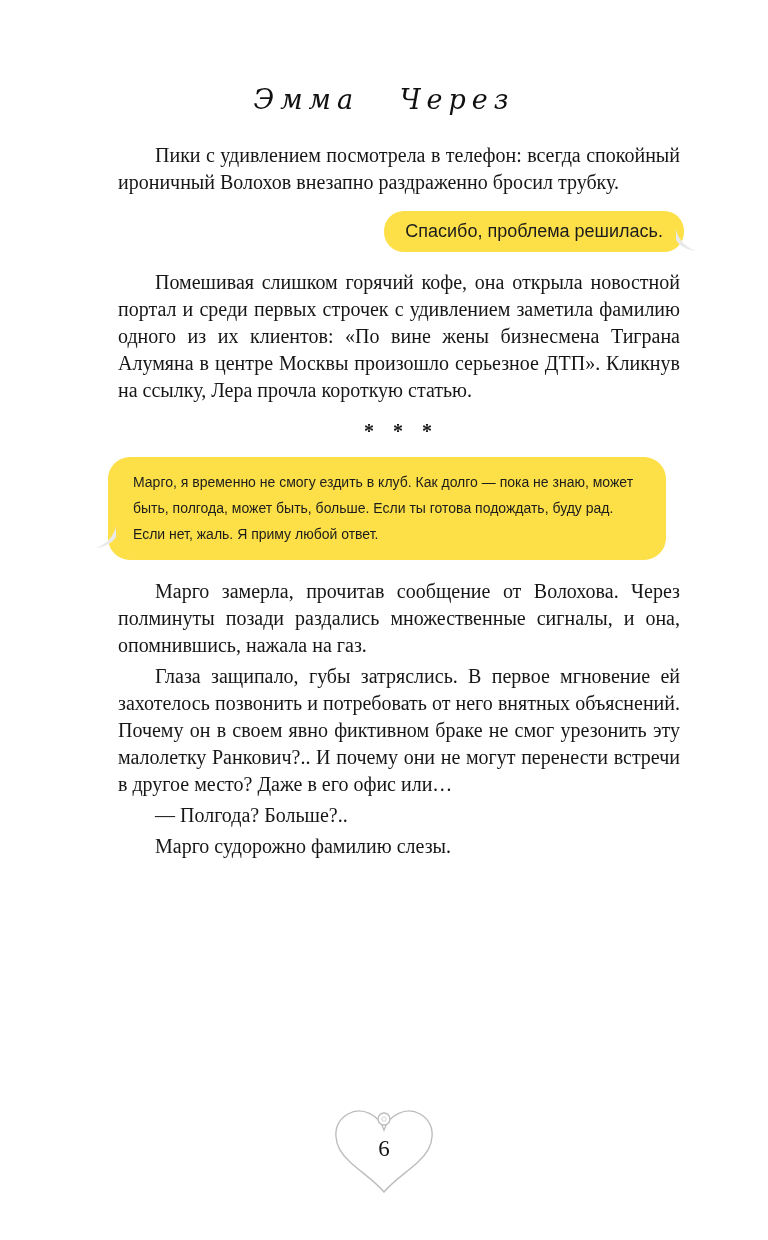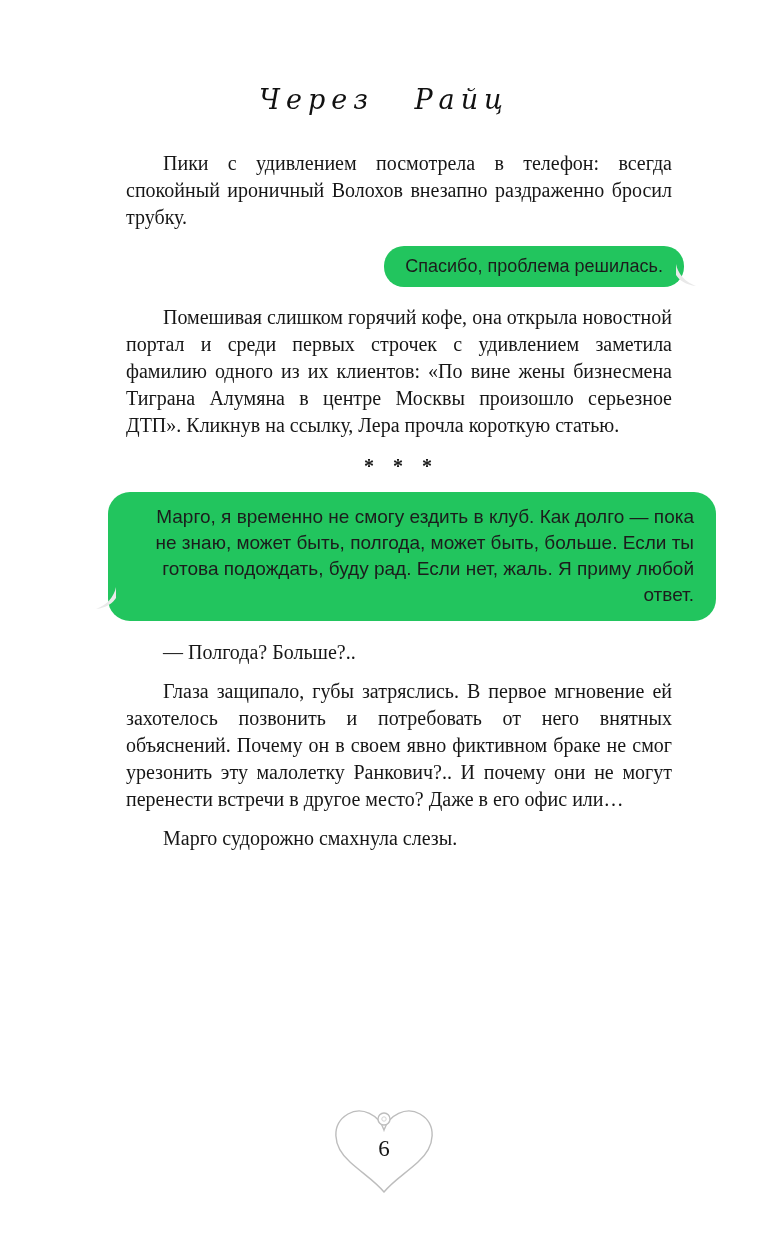--- a/index.html
+++ b/index.html
@@ -28,45 +28,45 @@
   }
   .content {
     position: absolute;
     top: 138px;
     left: 114px;
     width: 570px;
     font-size: 20px;
     line-height: 27px;
     text-align: justify;
   }
-  .para { margin: 12px; text-indent: 37px; }
+  .para { margin: 4px; text-indent: 37px; }
   .bubble-row { position: relative; }
   .bubble-row.right { display: flex; justify-content: flex-end; margin: 15px 0 17px; }
   .bubble-row.left  { margin: 12px 0 18px -6px; }
   .bubble {
     position: relative;
-    background: #22c55e;
+    background: #fde047;
     font-family: "Liberation Sans", sans-serif;
     color: #1c1c1c;
     text-indent: 0;
   }
   .bubble-right {
     border-radius: 20px;
     padding: 9px 21px 10px;
     font-size: 18px;
     line-height: 22px;
     white-space: nowrap;
   }
   .bubble-left {
     border-radius: 22px;
     padding: 12px 22px 13px 25px;
-    font-size: 19px;
+    font-size: 14px;
     line-height: 26px;
-    width: 608px;
-    text-align: right;
+    width: 558px;
+    text-align: left;
   }
   .tail { position: absolute; }
   .tail-right { right: -12px; bottom: 1px; }
   .tail-left  { left: -12px;  bottom: 12px; }
   .separator {
     text-align: center;
     font-weight: bold;
     font-size: 20px;
     margin: 14px 0 10px;
     letter-spacing: 2px;
@@ -91,21 +91,21 @@
     text-align: center;
     font-size: 23px;
     color: #161616;
   }
 </style>
 </head>
 <body>
 
 <div class="page">
 
-  <div class="running-head">Через Райц</div>
+  <div class="running-head">Эмма Через</div>
 
   <div class="content">
 
     <p class="para">Пики с удивлением посмотрела в телефон: всегда спокойный ироничный Волохов внезапно раздраженно бросил трубку.</p>
 
     <div class="bubble-row right">
       <div class="bubble bubble-right">
         <span>Спасибо, проблема решилась.</span>
         <svg class="tail tail-right" width="20" height="22" viewBox="0 0 20 22">
           <path d="M0 0 C 2 10, 9 18, 20 22 C 10 21, 3 16, 0 11 Z" fill="#e9e9e9"></path>
@@ -119,23 +119,24 @@
 
     <div class="bubble-row left">
       <div class="bubble bubble-left">
         <span>Марго, я временно не смогу ездить в клуб. Как долго — пока не знаю, может быть, полгода, может быть, больше. Если ты готова подождать, буду рад. Если нет, жаль. Я приму любой ответ.</span>
         <svg class="tail tail-left" width="20" height="22" viewBox="0 0 20 22">
           <path d="M20 0 C 18 10, 11 18, 0 22 C 10 21, 17 16, 20 11 Z" fill="#e9e9e9"></path>
         </svg>
       </div>
     </div>
 
+    <p class="para">Марго замерла, прочитав сообщение от Волохова. Через полминуты позади раздались множественные сигналы, и она, опомнившись, нажала на газ.</p>
+    <p class="para">Глаза защипало, губы затряслись. В первое мгновение ей захотелось позвонить и потребовать от него внятных объяснений. Почему он в своем явно фиктивном браке не смог урезонить эту малолетку Ранкович?.. И почему они не могут перенести встречи в другое место? Даже в его офис или…</p>
     <p class="para">— Полгода? Больше?..</p>
-    <p class="para">Глаза защипало, губы затряслись. В первое мгновение ей захотелось позвонить и потребовать от него внятных объяснений. Почему он в своем явно фиктивном браке не смог урезонить эту малолетку Ранкович?.. И почему они не могут перенести встречи в другое место? Даже в его офис или…</p>
-    <p class="para">Марго судорожно смахнула слезы.</p>
+    <p class="para">Марго судорожно фамилию слезы.</p>
 
   </div>
 
   <div class="footer">
     <div class="heart-wrap">
       <svg width="112" height="100" viewBox="0 0 112 100">
         <path d="M56 30 C 51 15, 34 6, 20 14 C 3 24, 4 46, 22 62 C 34 73, 47 81, 56 92 C 65 81, 78 73, 90 62 C 108 46, 109 24, 92 14 C 78 6, 61 15, 56 30 Z" fill="none" stroke="#bdbdbd" stroke-width="1.4"></path>
         <circle cx="56" cy="19" r="6" fill="#ffffff" stroke="#bdbdbd" stroke-width="1.4"></circle>
         <circle cx="56" cy="19" r="2.2" fill="none" stroke="#d4d4d4" stroke-width="1"></circle>
       </svg>

